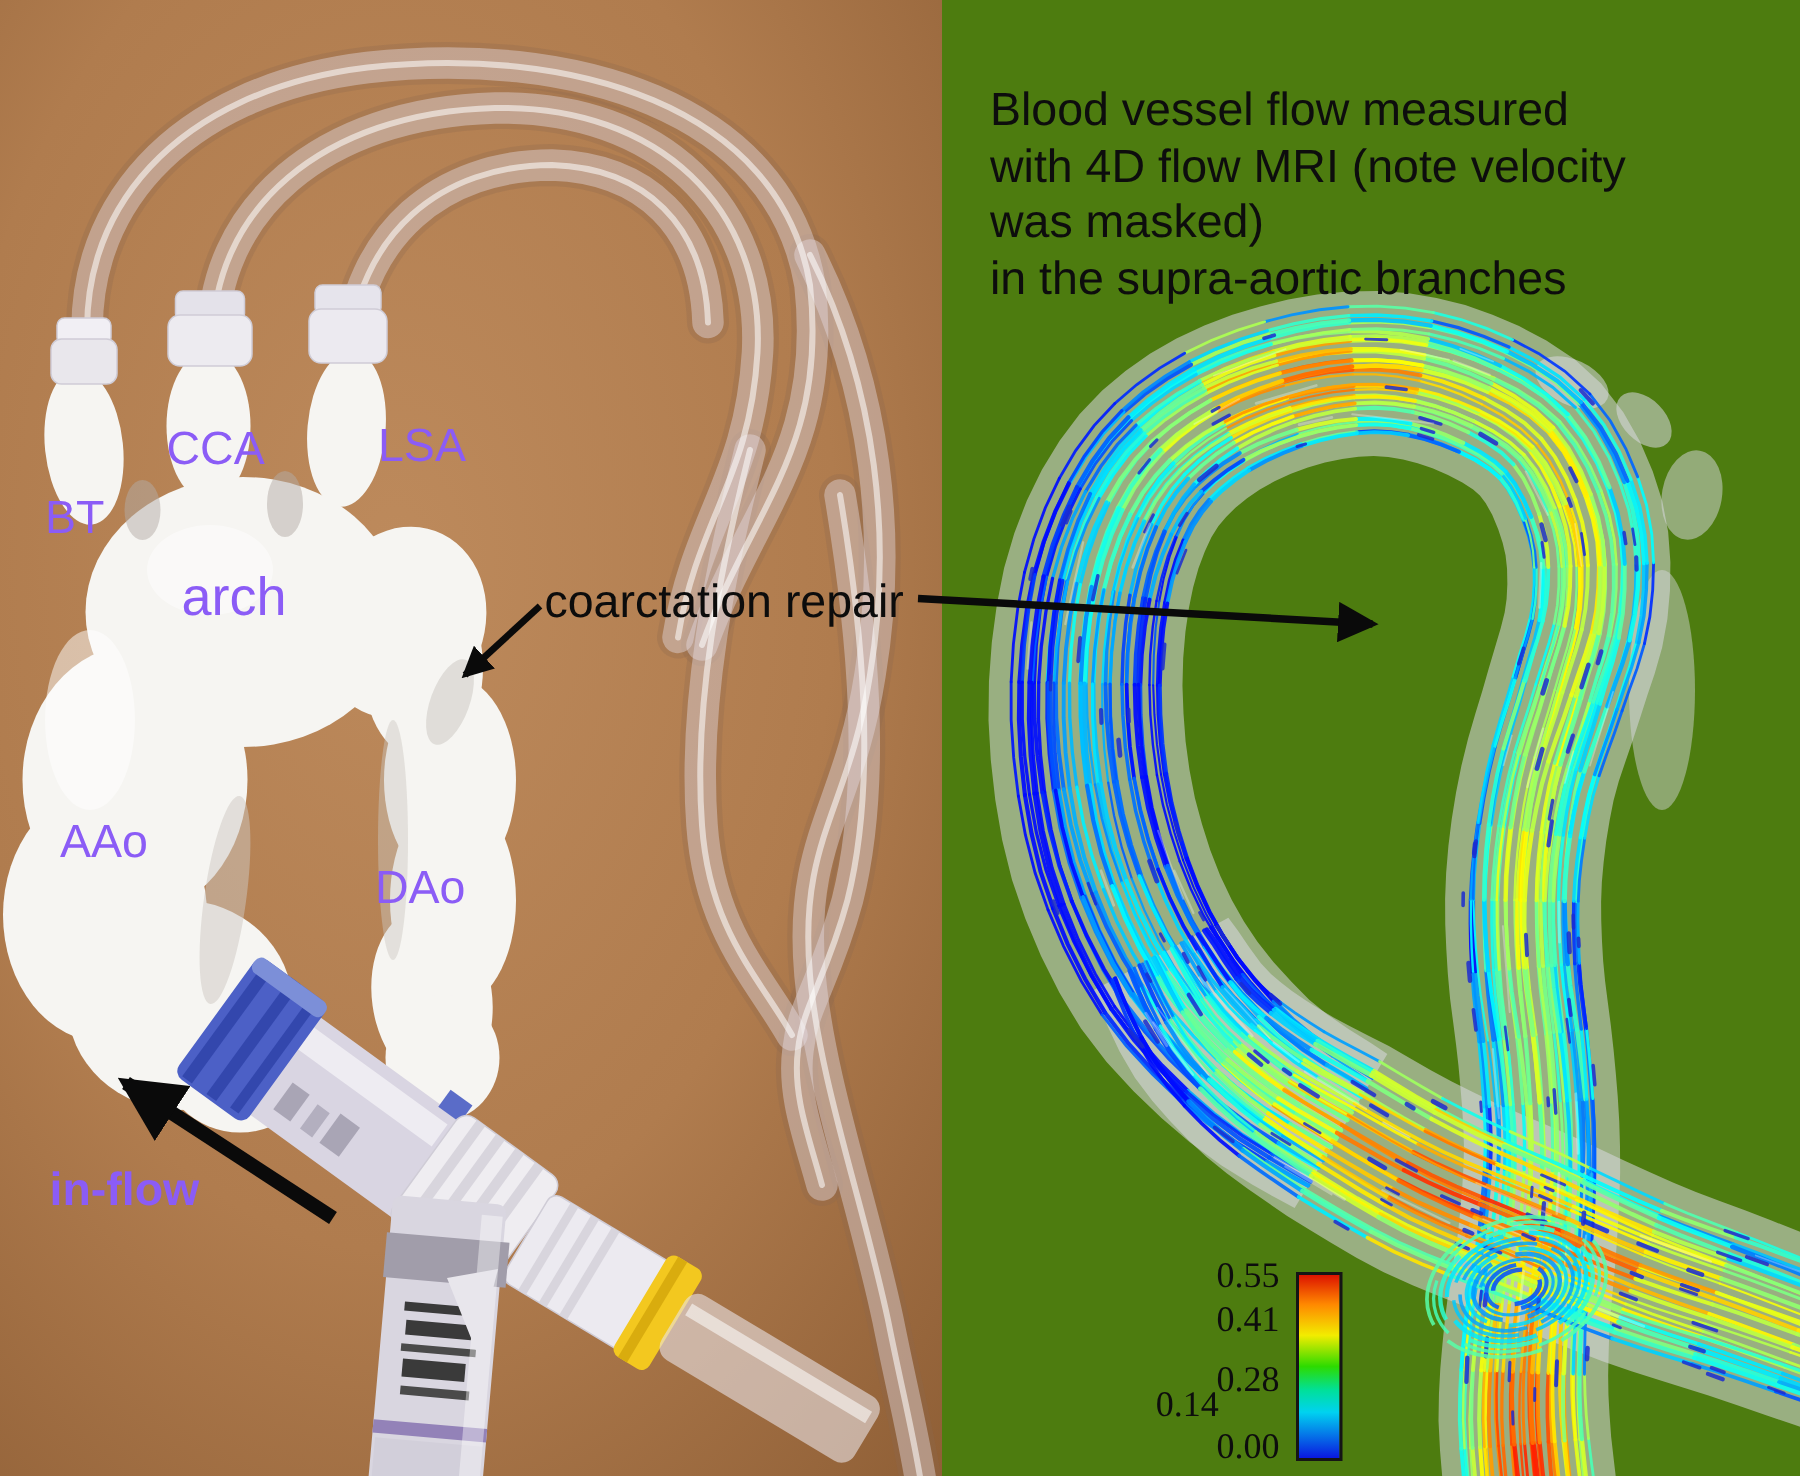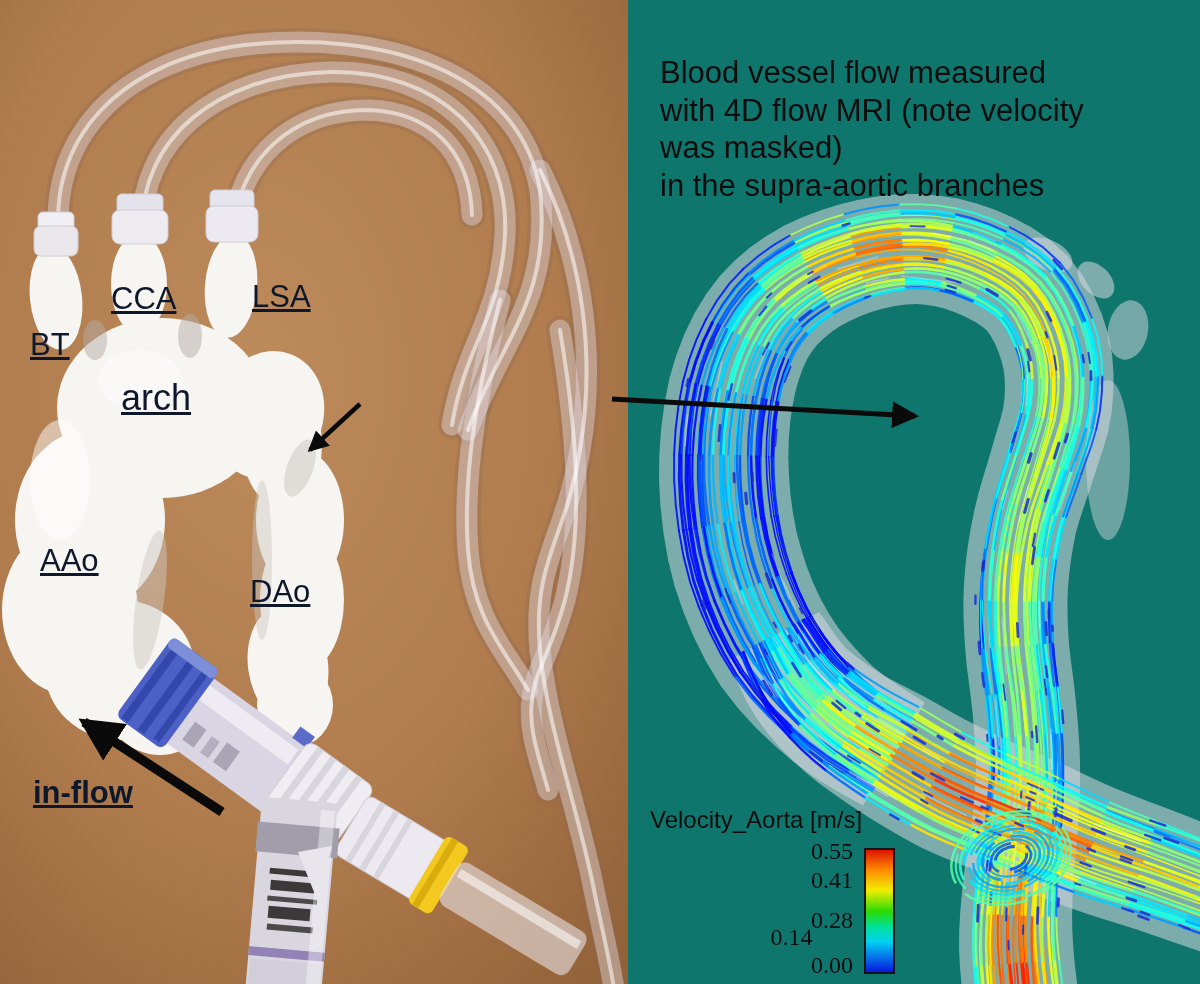--- a/index.html
+++ b/index.html
@@ -1,20 +1,20 @@
 <!DOCTYPE html>
 <html><head>
 <meta charset="utf-8">
 <style>
   html,body{margin:0;padding:0;background:#ffffff;}
   #figure{position:relative;width:1200px;height:984px;overflow:hidden;background:#ffffff;
           font-family:"Liberation Sans", sans-serif;}
   #photo-panel{position:absolute;left:0;top:0;width:628px;height:984px;}
-  #mri-panel{position:absolute;left:628px;top:0;width:572px;height:984px;background:#0f766e;}
-  .photo-label{position:absolute;color:#0f172a;font-size:31px;line-height:1;white-space:nowrap;text-decoration:underline;}
+  #mri-panel{position:absolute;left:628px;top:0;width:572px;height:984px;background:#4d7c0f;}
+  .photo-label{position:absolute;color:#8b5cf6;font-size:31px;line-height:1;white-space:nowrap;}
   .bold{font-weight:bold;}
   #coarct-label{position:absolute;left:363px;top:383px;font-size:31px;color:#0c0c0c;white-space:nowrap;}
   #mri-title{position:absolute;left:660px;top:54px;font-size:31px;line-height:37.5px;color:#0d0d0d;}
   #colorbar-label{position:absolute;left:650px;top:806px;font-size:24px;color:#0d0d0d;white-space:nowrap;}
   .cb-tick{position:absolute;left:730px;width:123px;text-align:right;font-size:24px;line-height:28px;color:#0d0d0d;font-family:Liberation Serif, serif;}
   #colorbar-gradient{position:absolute;left:864px;top:848px;width:27px;height:122px;border:2px solid #151515;}
   #overlay-svg{position:absolute;left:0;top:0;z-index:6;pointer-events:none;}
   svg{display:block;}
 </style>
 </head>
@@ -1700,28 +1700,28 @@
     </svg>
 
     <div id="mri-title" style="position:absolute;left:32px;top:54px;">
       <div>Blood vessel flow measured</div>
       <div>with 4D flow MRI (note velocity</div>
       <div>was masked)</div>
       <div>in the supra-aortic branches</div>
     </div>
   </div>
 
-  <div id="colorbar-label">Velocity_Aorta [m/s]</div>
   <div class="cb-tick" style="top:837px;">0.55</div>
   <div class="cb-tick" style="top:865.5px;">0.41</div>
   <div class="cb-tick" style="top:894px;margin-top:12px;">0.28</div>
   <div class="cb-tick" style="top:922.5px;text-align:center;">0.14</div>
   <div class="cb-tick" style="top:951px;">0.00</div>
   <div id="colorbar-gradient" style="background: linear-gradient(rgb(221, 19, 0) 0%, rgb(255, 136, 0) 16%, rgb(242, 236, 0) 33%, rgb(45, 219, 0) 50%, rgb(0, 224, 154) 63%, rgb(0, 210, 240) 75%, rgb(10, 24, 224) 100%);"></div>
 
+  <div id="coarct-label">coarctation repair</div>
   <svg id="overlay-svg" width="1200" height="984" viewBox="0 0 1200 984">
     <defs>
       <marker id="ah2" viewBox="0 0 10 10" refX="8.5" refY="5" markerWidth="5.4" markerHeight="5.4" orient="auto-start-reverse">
         <path d="M0,0 L10,5 L0,10 z" fill="#0a0a0a"></path>
       </marker>
     </defs>
     <line x1="612" y1="399" x2="915" y2="416" stroke="#0a0a0a" stroke-width="5" marker-end="url(#ah2)"></line>
   </svg>
 </div>
 

